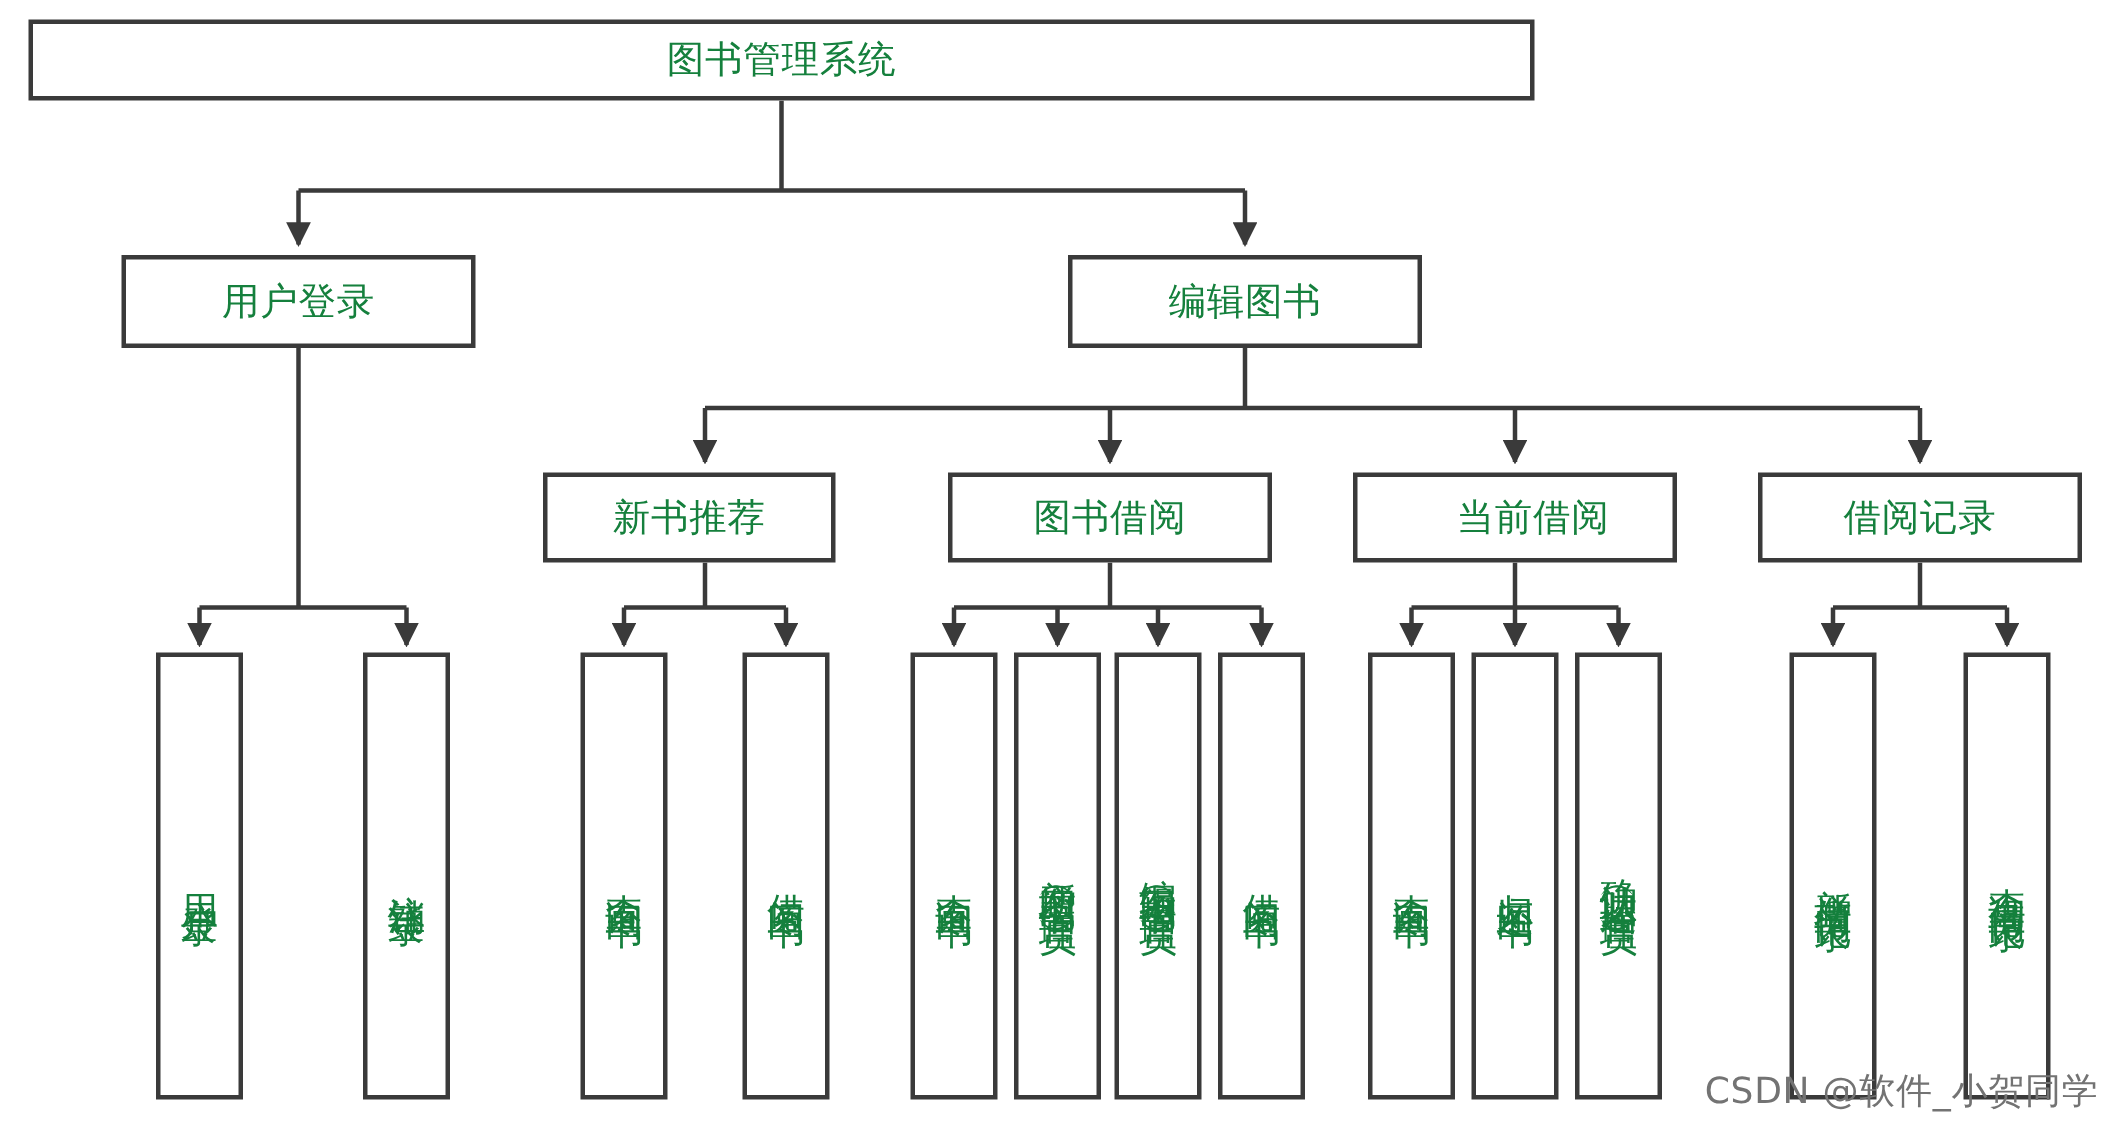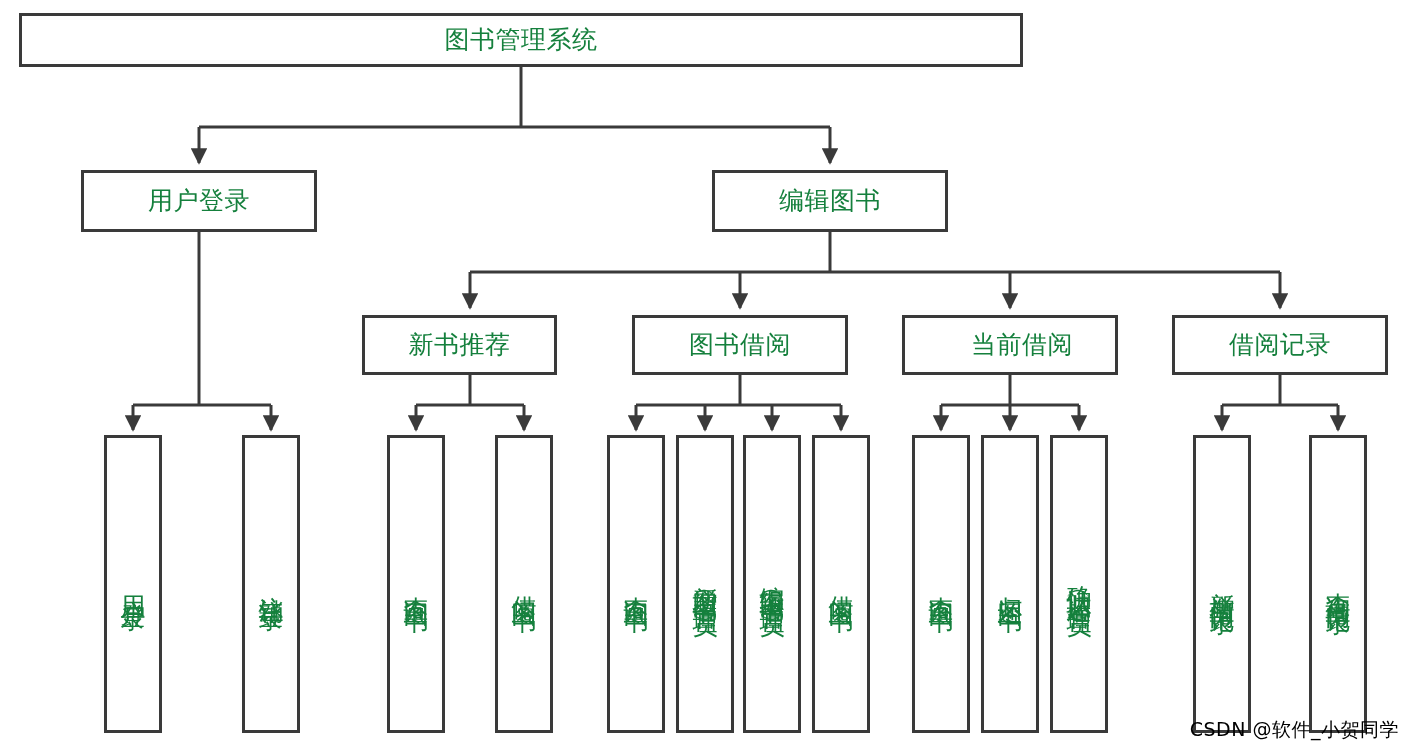--- a/index.html
+++ b/index.html
@@ -58,22 +58,22 @@
     text-orientation: upright;
     font-size: 25px;
     letter-spacing: 4px;
     line-height: 1;
     white-space: normal;
   }
   .watermark {
     position: absolute;
     right: 6px;
     bottom: 4px;
-    font-size: 19px;
-    color: #000000;
+    font-size: 24px;
+    color: #737373;
     letter-spacing: 0.5px;
     white-space: nowrap;
     font-family: "DejaVu Sans", "Liberation Sans", sans-serif;
   }
 </style>
 </head>
 <body>
 
 <div id="canvas">
 

